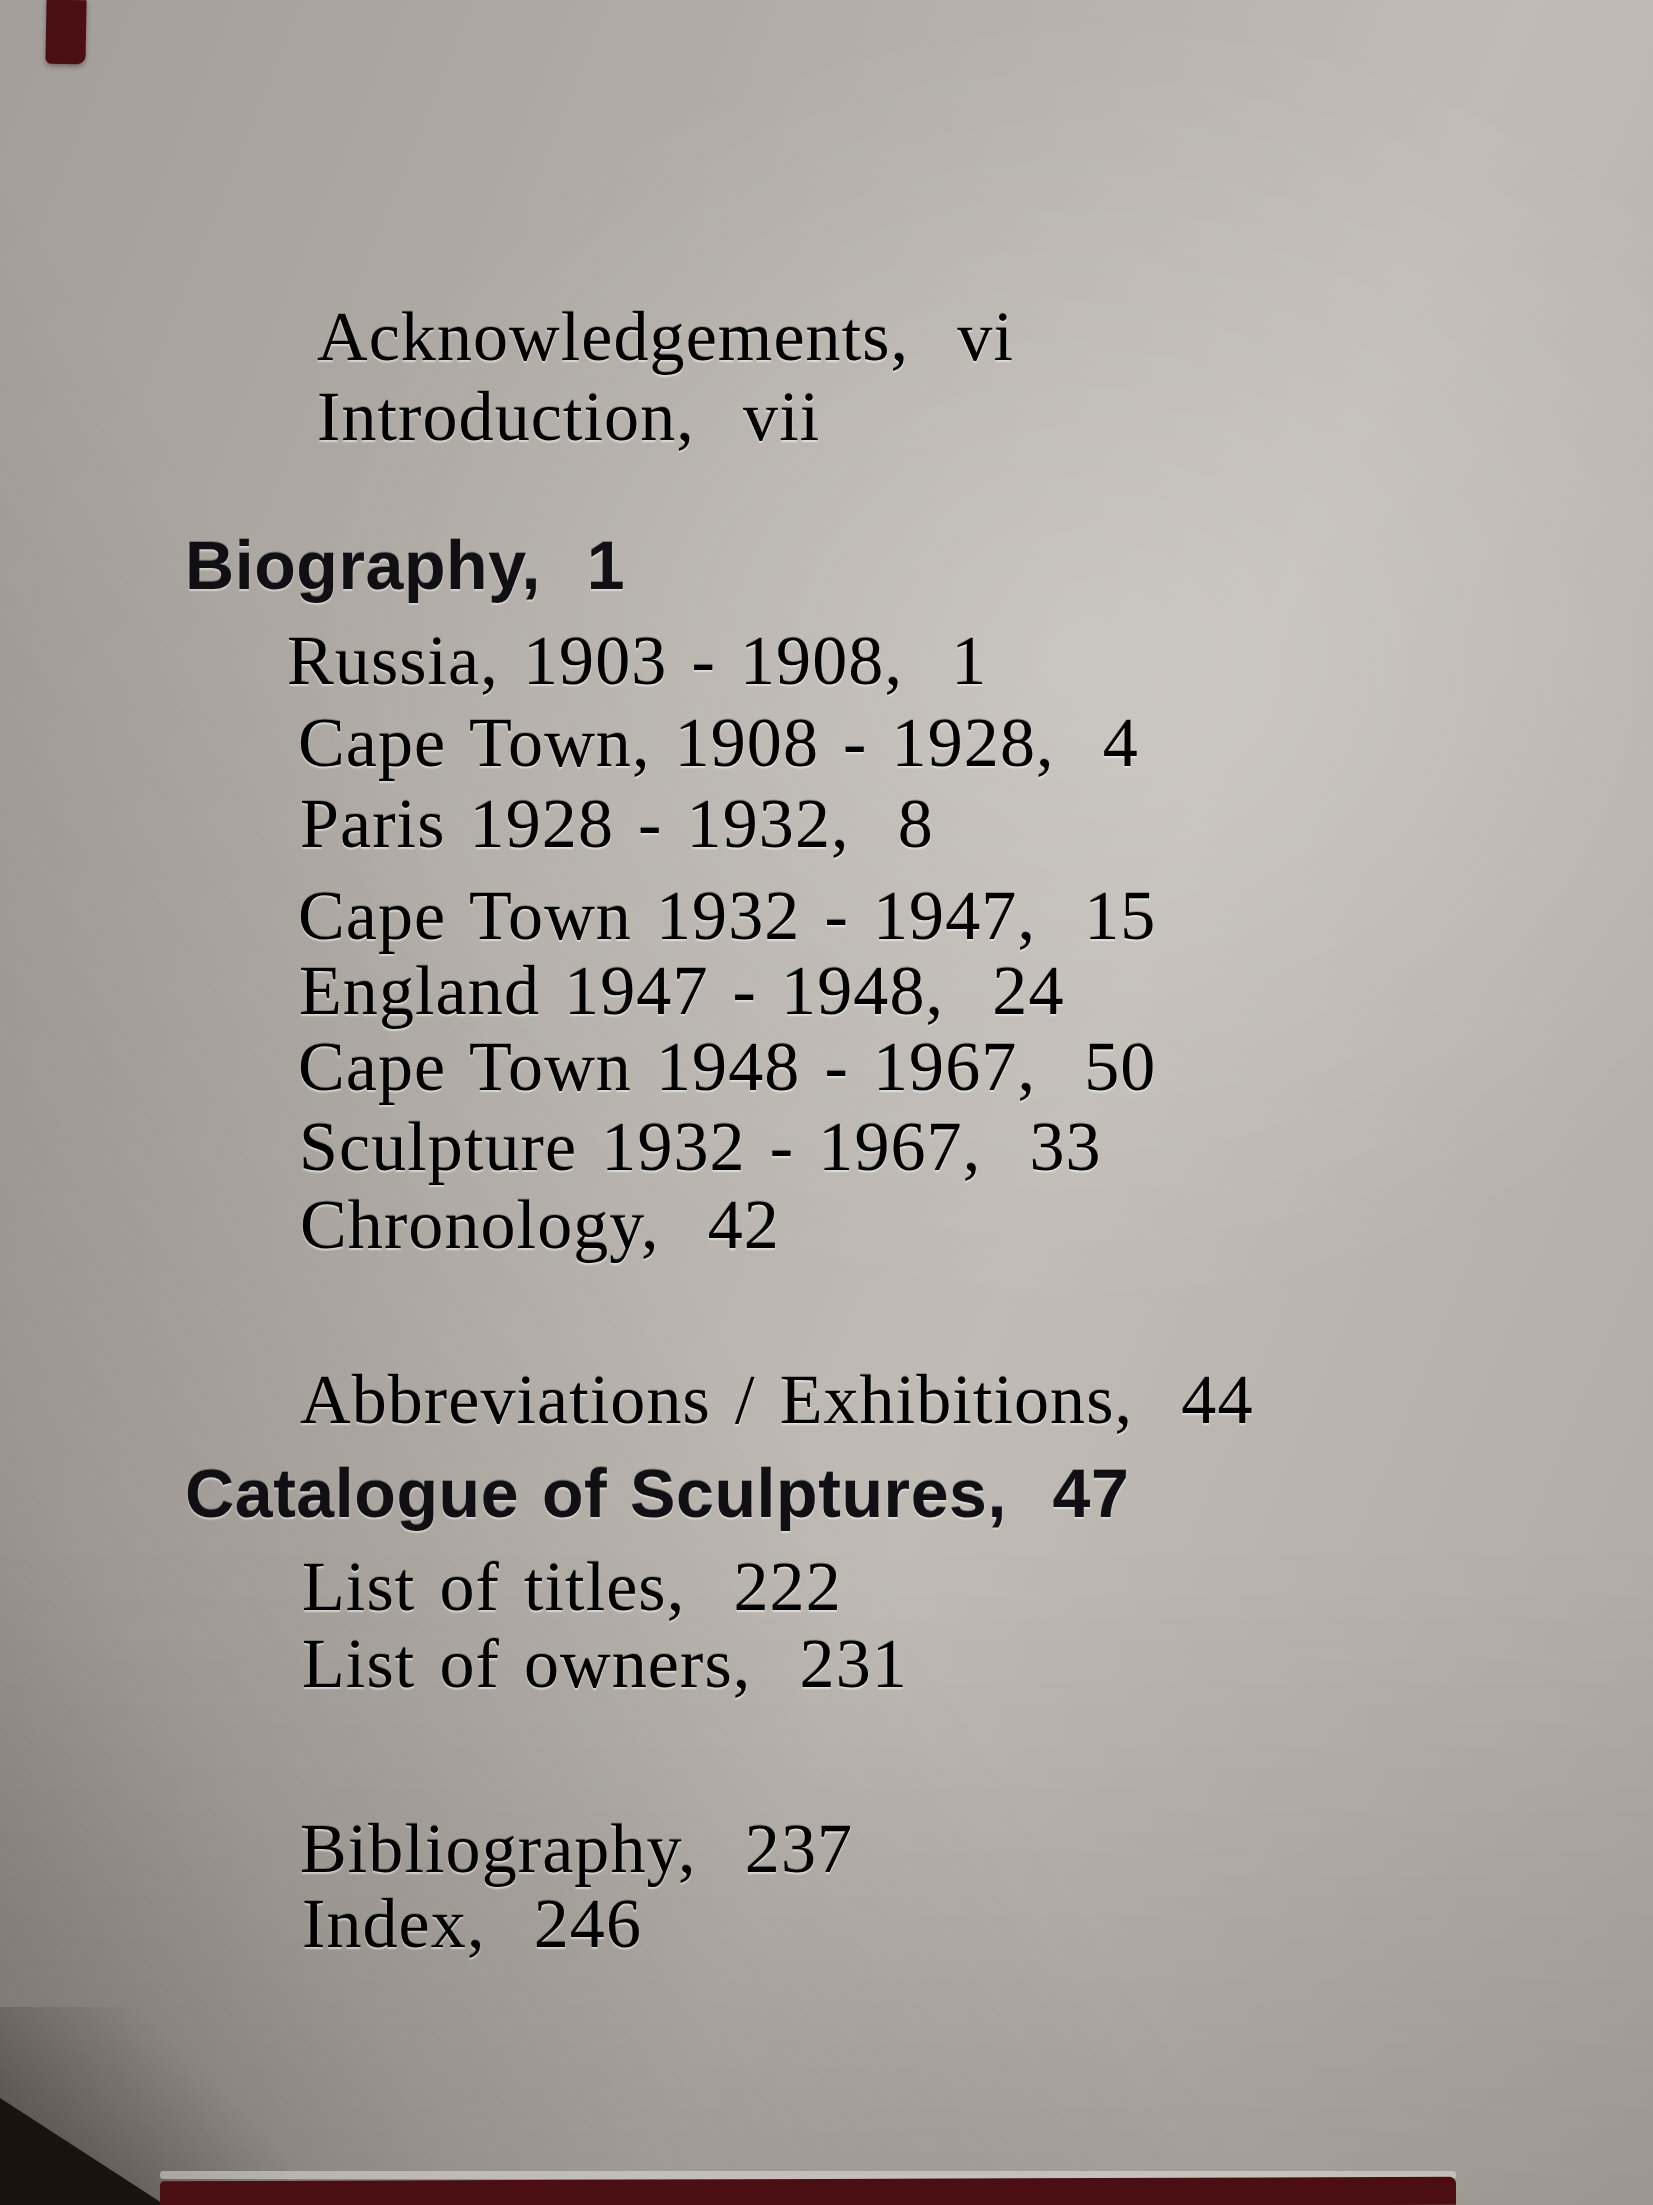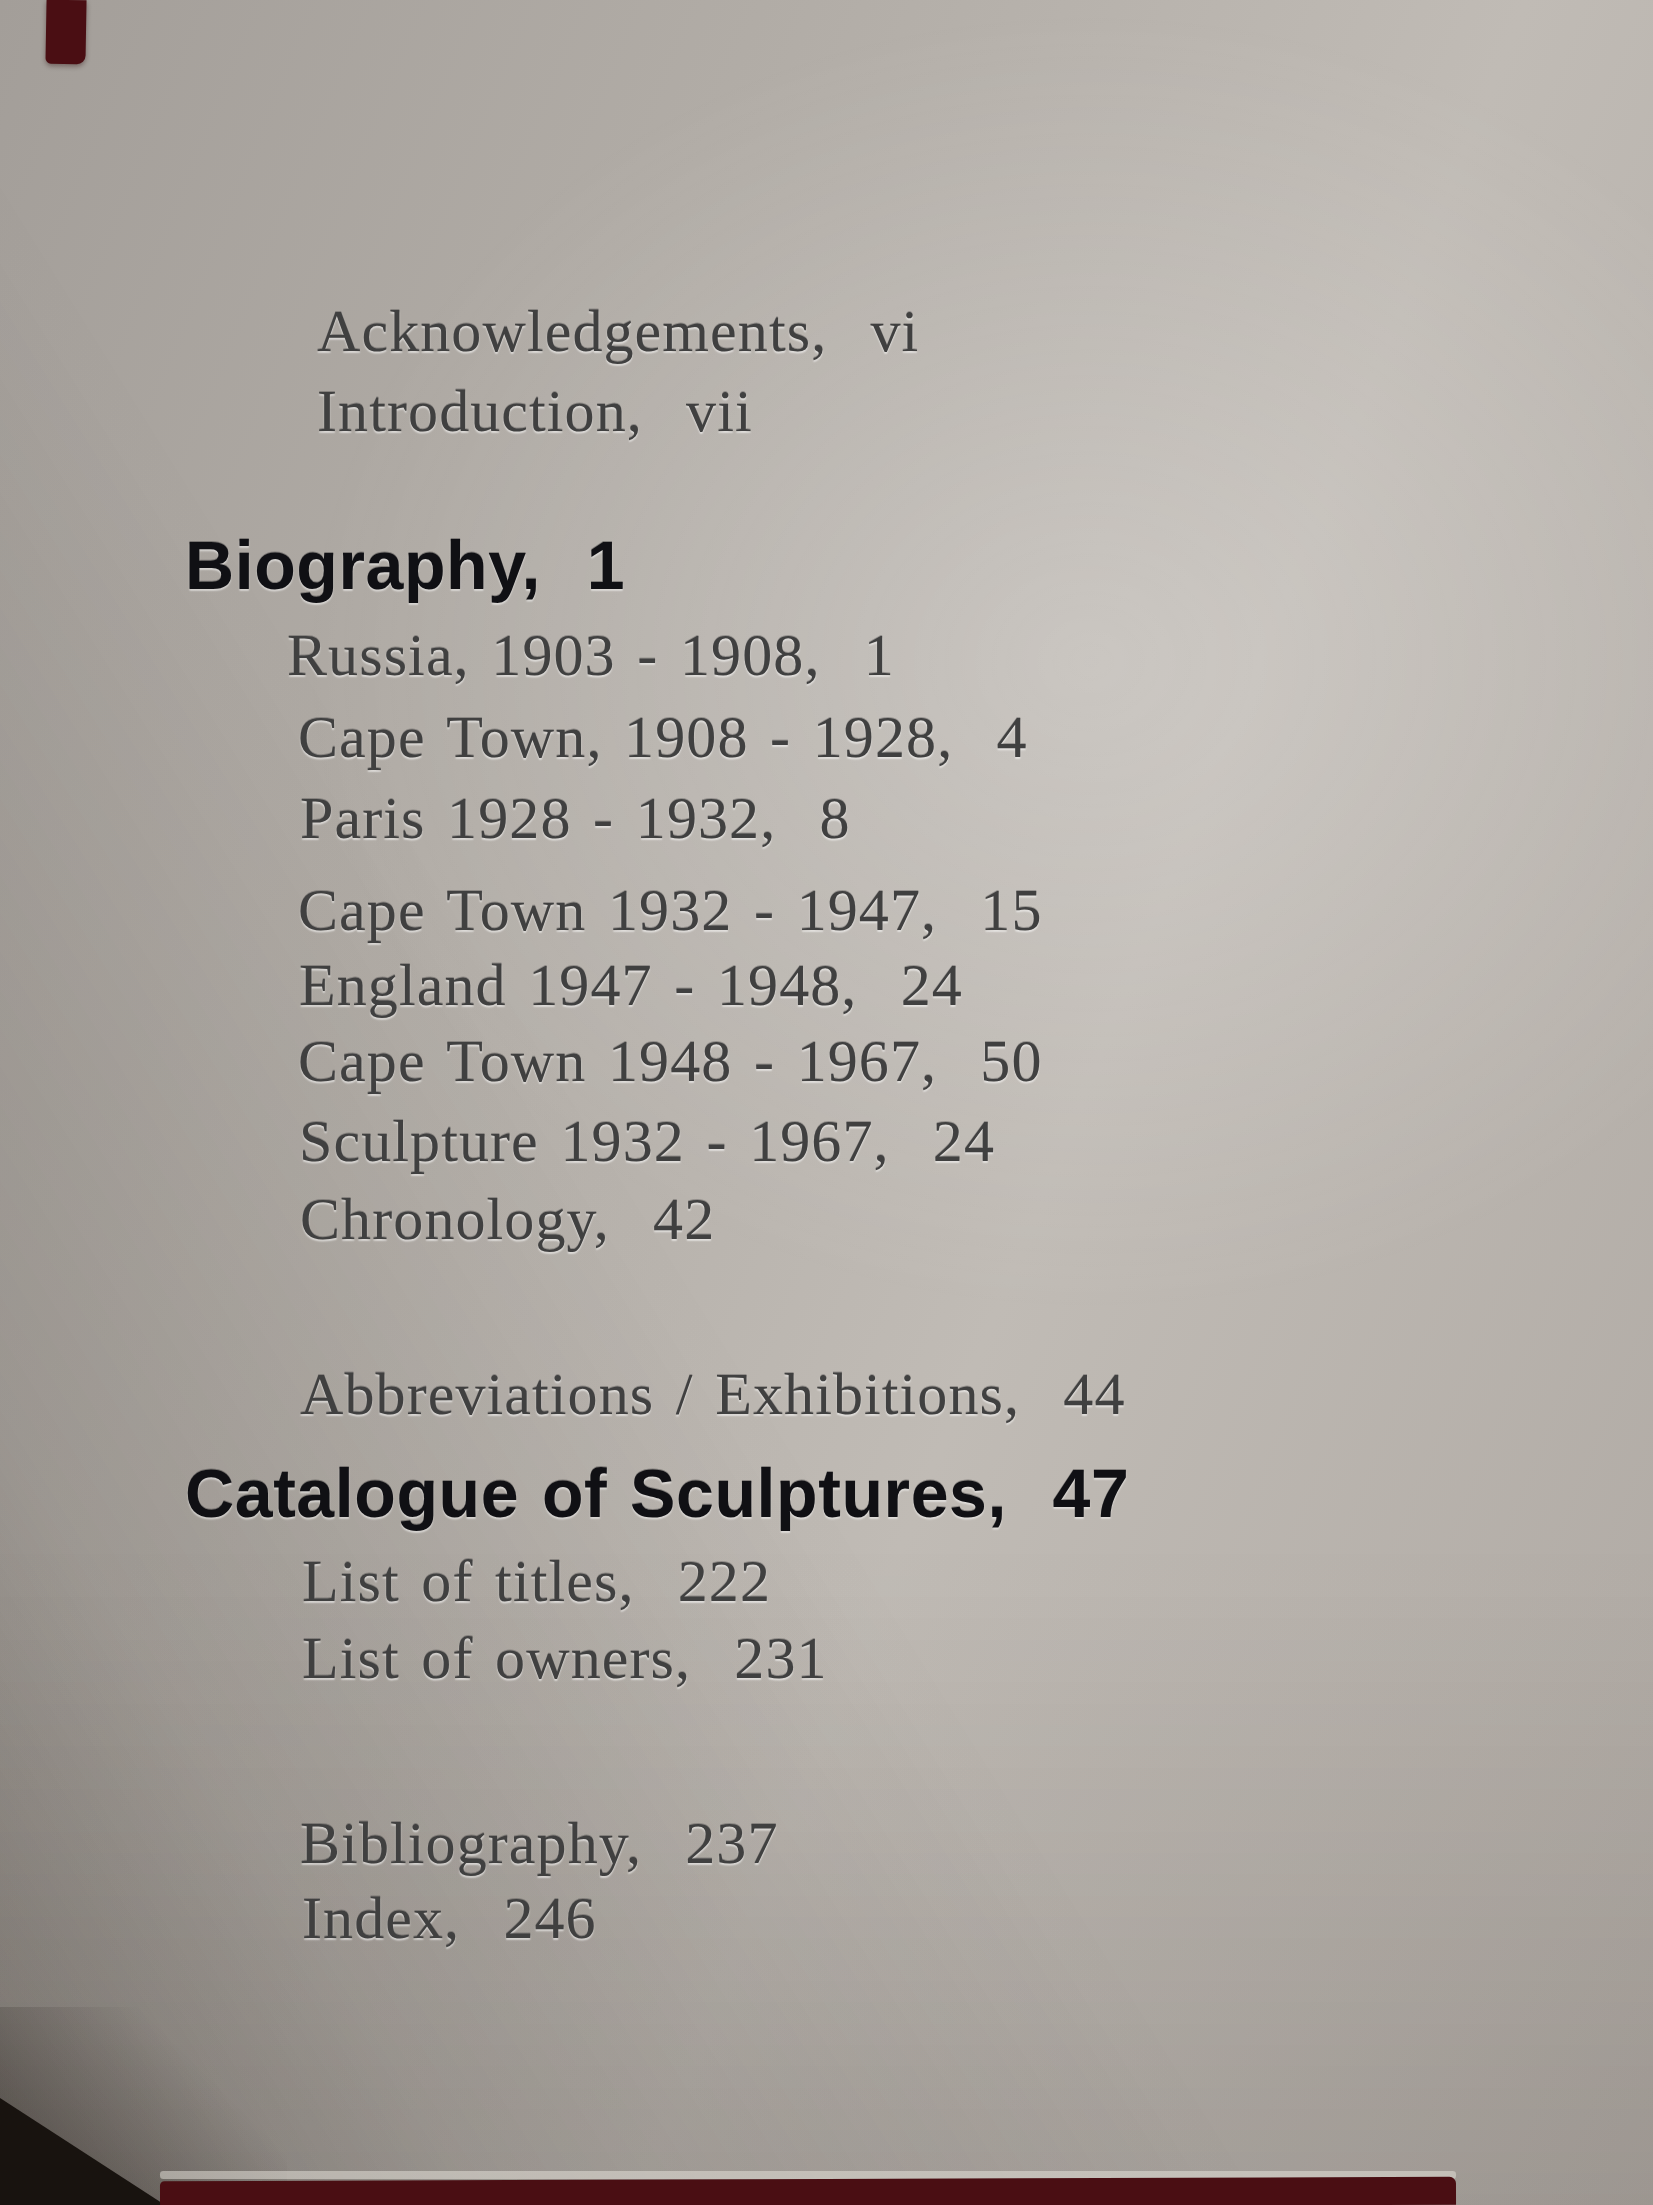--- a/index.html
+++ b/index.html
@@ -16,23 +16,23 @@
       radial-gradient(ellipse 1268px 1048px at 66% 30%, rgba(255,255,255,0.20), rgba(255,255,255,0) 62%),
       linear-gradient(180deg, rgba(0,0,0,0) 70%, rgba(28,22,18,0.12) 100%),
       linear-gradient(58deg, rgba(28,22,18,0.32) 0%, rgba(28,22,18,0.13) 16%, rgba(28,22,18,0) 42%),
       linear-gradient(112deg, #a39e99 0%, #b1aca6 30%, #c0bbb5 60%, #aea8a2 100%);
     font-family: "Liberation Serif", "DejaVu Serif", serif;
   }
   .toc-line {
     position: absolute;
     white-space: pre;
     font-family: "Liberation Serif", "DejaVu Serif", serif;
-    font-size: 60px;
+    font-size: 70px;
     line-height: 1.05;
-    color: #404040;
+    color: #000000;
     letter-spacing: 1.1px;
     word-spacing: 5.5px;
     text-shadow: 0 2.2px 1.7px rgba(255,255,255,0.55), 0 -0.6px 0.6px rgba(20,20,25,0.25);
   }
   .toc-heading {
     font-family: "Liberation Sans", "DejaVu Sans", sans-serif;
     font-weight: 700;
     font-size: 68px;
     color: #101014;
     letter-spacing: 0.6px;
@@ -90,21 +90,21 @@
 <div class="toc-line" style="left:317px; top:300px;">Acknowledgements,  vi</div>
 <div class="toc-line" style="left:317px; top:380px;">Introduction,  vii</div>
 
 <div class="toc-line toc-heading" style="left:185px; top:530px;">Biography,  1</div>
 <div class="toc-line" style="left:287px; top:624px;">Russia, 1903 - 1908,  1</div>
 <div class="toc-line" style="left:298px; top:706px;">Cape Town, 1908 - 1928,  4</div>
 <div class="toc-line" style="left:300px; top:787px;">Paris 1928 - 1932,  8</div>
 <div class="toc-line" style="left:298px; top:867px;margin-top:12px;">Cape Town 1932 - 1947,  15</div>
 <div class="toc-line" style="left:299px; top:948px;margin-top:6px;">England 1947 - 1948,  24</div>
 <div class="toc-line" style="left:298px; top:1030px;">Cape Town 1948 - 1967,  50</div>
-<div class="toc-line" style="left:299px; top:1110px;">Sculpture 1932 - 1967,  24</div>
+<div class="toc-line" style="left:299px; top:1110px;">Sculpture 1932 - 1967,  33</div>
 <div class="toc-line" style="left:300px; top:1188px;">Chronology,  42</div>
 
 <div class="toc-line" style="left:300px; top:1363px;">Abbreviations / Exhibitions,  44</div>
 <div class="toc-line toc-heading" style="left:185px; top:1458px;">Catalogue of Sculptures,  47</div>
 <div class="toc-line" style="left:302px; top:1550px;">List of titles,  222</div>
 <div class="toc-line" style="left:302px; top:1627px;">List of owners,  231</div>
 
 <div class="toc-line" style="left:300px; top:1812px;">Bibliography,  237</div>
 <div class="toc-line" style="left:302px; top:1887px;">Index,  246</div>
 

